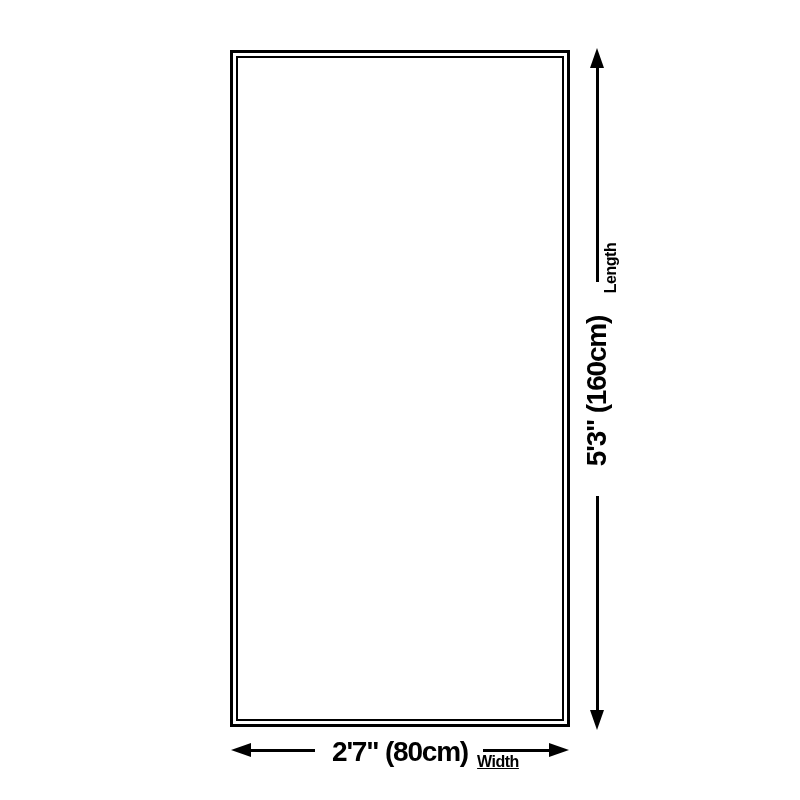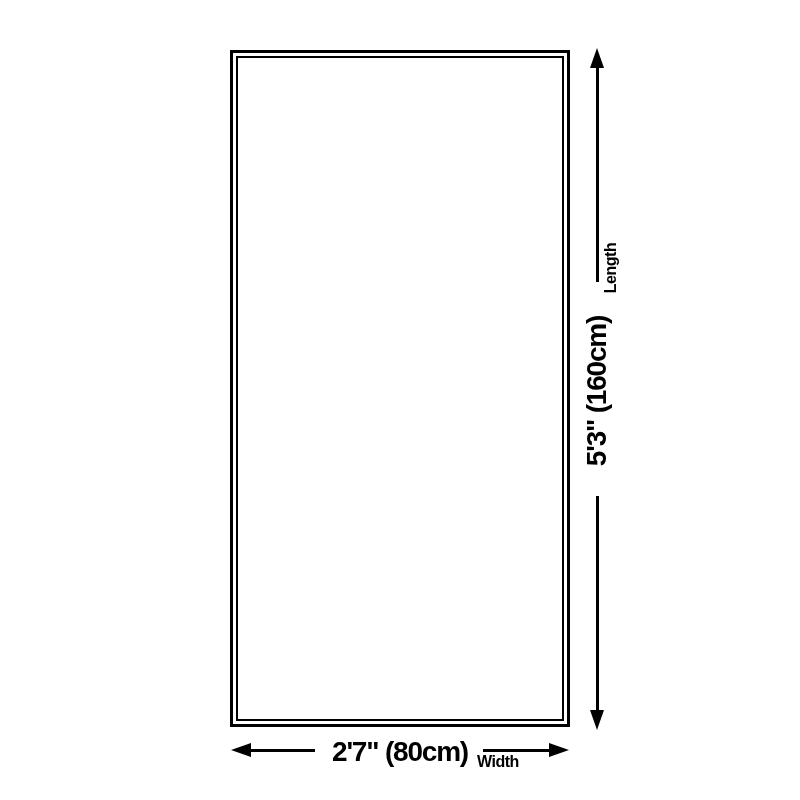--- a/index.html
+++ b/index.html
@@ -64,21 +64,21 @@
     letter-spacing: -1.2px; line-height: 1; white-space: nowrap;
   }
   .dim-label {
     position: absolute;
     font-size: 16px; font-weight: bold; color: #000;
     letter-spacing: -0.5px; line-height: 1; white-space: nowrap;
   }
   .v-value { left: 597px; top: 391px; transform: translate(-50%, -50%) rotate(-90deg); }
   .v-label { left: 611px; top: 268px; transform: translate(-50%, -50%) rotate(-90deg); }
   .h-value { left: 400px; top: 752px; transform: translate(-50%, -50%); }
-  .h-label { left: 498px; top: 762px; transform: translate(-50%, -50%); }
+  .h-label { left: 498px; top: 762px; transform: translate(-50%, -50%); text-decoration: underline; }
 </style>
 </head>
 <body>
 
 <div class="stage">
 
   <div class="rug">
     <div class="rug-inner"></div>
   </div>
 

